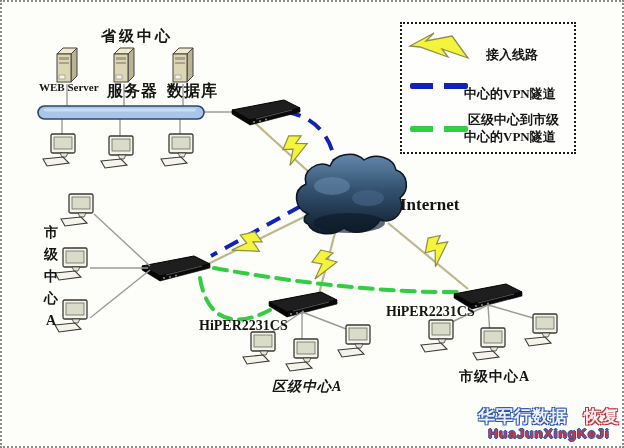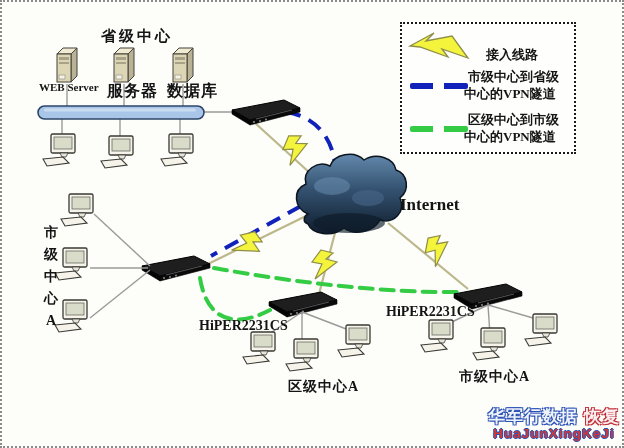--- a/index.html
+++ b/index.html
@@ -34,21 +34,21 @@
   .watermark{
     position:absolute;right:2px;bottom:4px;text-align:center;z-index:4;
     font-family:"Liberation Sans","DejaVu Sans",sans-serif;font-weight:bold;line-height:1.1;
   }
   .wm1{font-size:17px;letter-spacing:1px;}
   .wm1a{
     color:#eef2fa;
     text-shadow:-1px -1px 0 #2c52b4,1px -1px 0 #2c52b4,-1px 1px 0 #2c52b4,1px 1px 0 #2c52b4;
   }
   .wm1b{
-    color:#faeef0;margin-left:6px;
+    color:#faeef0;margin-left:16px;
     text-shadow:-1px -1px 0 #c03038,1px -1px 0 #c03038,-1px 1px 0 #c03038,1px 1px 0 #c03038;
   }
   .wm2{
     font-size:13.5px;letter-spacing:1px;color:#d03838;
     text-shadow:-1px 0 0 #2c52b4,1px 0 0 #2c52b4,0 -1px 0 #2c52b4,0 1px 0 #2c52b4;
   }
 </style>
 </head>
 <body>
 
@@ -188,31 +188,30 @@
   <div class="lbl lbl-srv-cn" style="left:105px;top:79px;">服务器</div>
   <div class="lbl lbl-srv-cn" style="left:165px;top:79px;">数据库</div>
 
   <div class="lbl lbl-router" style="left:197px;top:316px;">HiPER2231CS</div>
   <div class="lbl lbl-router" style="left:384px;top:302px;">HiPER2231CS</div>
 
   <div class="lbl lbl-internet" style="left:398px;top:193px;">Internet</div>
 
   <div class="lbl lbl-vert" style="left:40px;top:220px;">市级中心A</div>
 
-  <div class="lbl lbl-site" style="left:286px;top:376px;">区级中心A</div>
+  <div class="lbl lbl-site" style="left:270px;top:376px;font-style:italic;">区级中心A</div>
   <div class="lbl lbl-site" style="left:457px;top:366px;">市级中心A</div>
 
   <div class="legend">
     <svg class="legend-bolt" width="66" height="38">
       <polygon points="4,14 28,1 20,9 46,4 62,26 36,17 42,25 14,15" fill="#f4f43c" stroke="#8e8d4a" stroke-width="1.3"></polygon>
     </svg>
     <div class="ltext" style="left:84px;top:22px;">接入线路</div>
 
     <div class="dash-sample dash-blue" style="left:8px;top:59px;"></div>
-    <div class="ltext" style="left:66px;top:44px;">市级中心到省级</div>
     <div class="ltext" style="left:62px;top:61px;">中心的VPN隧道</div>
 
     <div class="dash-sample dash-green" style="left:8px;top:102px;"></div>
     <div class="ltext" style="left:66px;top:87px;">区级中心到市级</div>
     <div class="ltext" style="left:62px;top:104px;">中心的VPN隧道</div>
   </div>
 
   <div class="watermark">
     <div class="wm1">
       <span class="wm1a">华军行数据</span><span class="wm1b">恢复</span>

